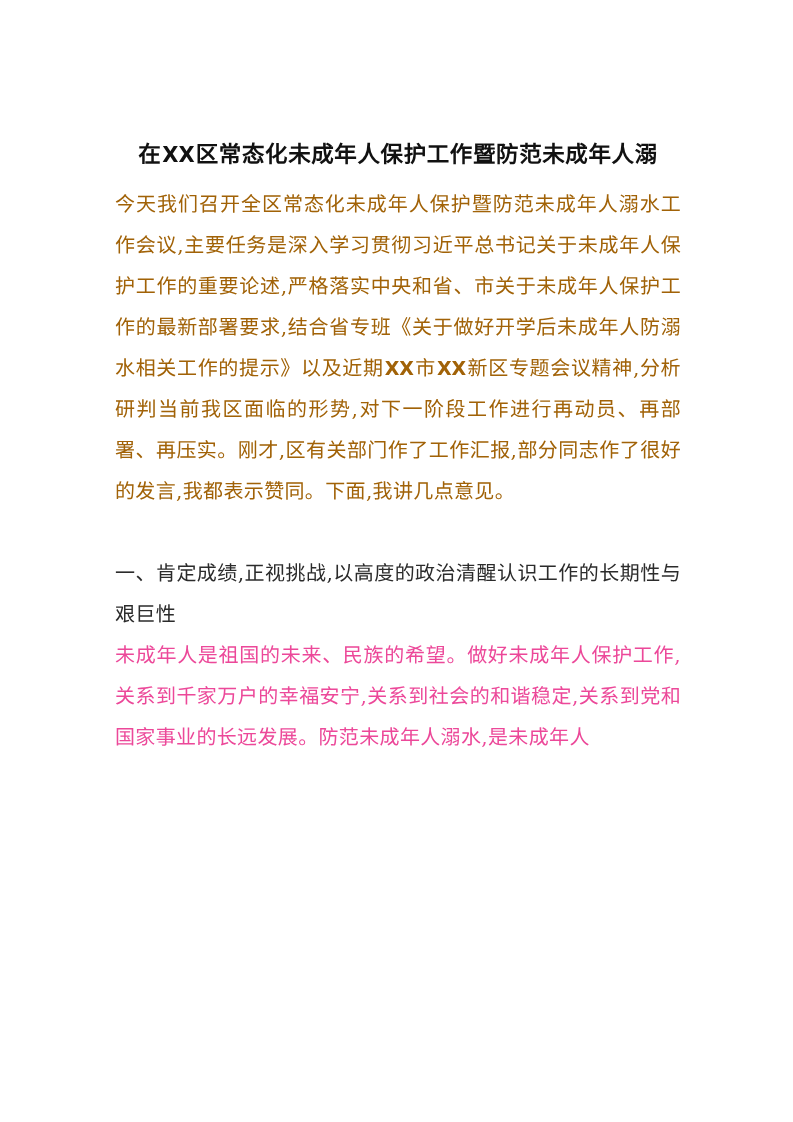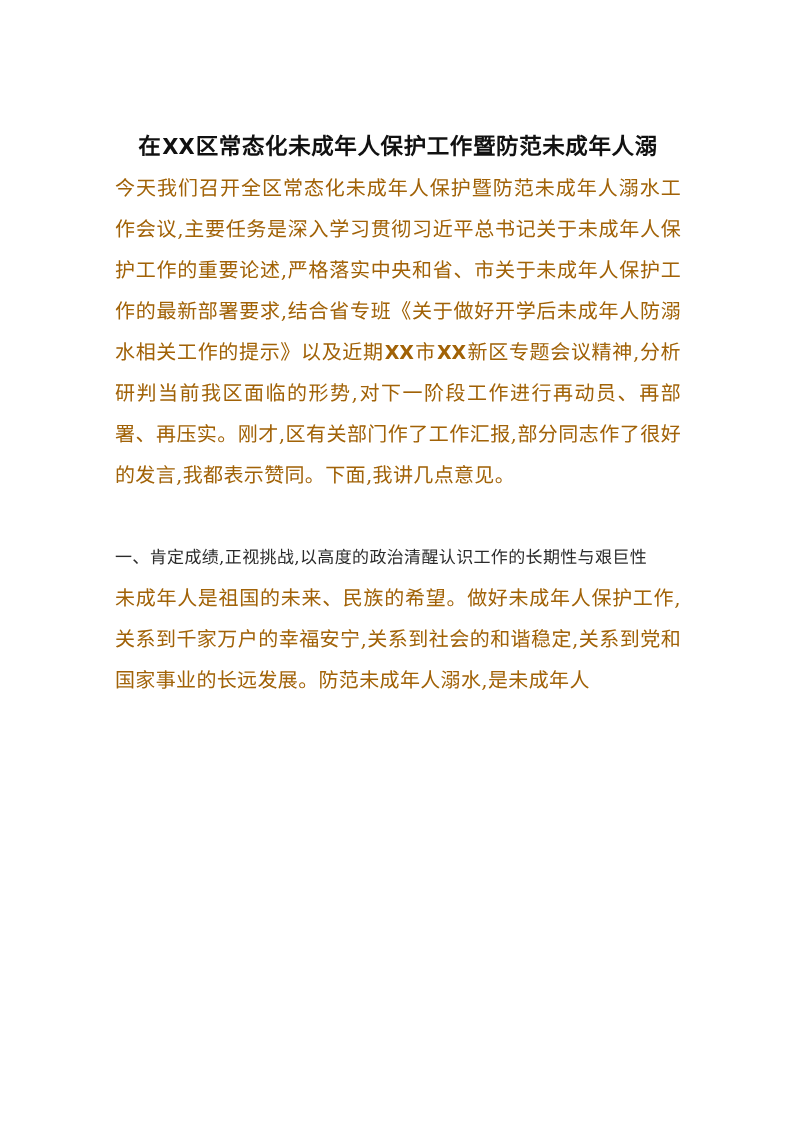--- a/index.html
+++ b/index.html
@@ -26,21 +26,21 @@
 
   
   .content {
     position: absolute;
     left: 115px;
     top: 0;
     width: 566px;
   }
 
   .doc-title {
-    margin: 0;
+    margin: 8px;
     padding: 0;
     text-align: center;
     font-family: "DejaVu Serif", "Liberation Serif", serif;
     font-weight: bold;
     font-size: 22.5px;
     line-height: 41px;
     letter-spacing: 0.6px;
     color: #111111;
   }
 
@@ -60,21 +60,21 @@
   }
 
   .salutation { padding-top: 62px; }
 
   .para + .para { margin-top: 41px; }
 
   .heading {
     margin: 0;
     margin-top: 41px;
     font-family: "DejaVu Serif", "Liberation Serif", serif;
-    font-size: 17px;
+    font-size: 20px;
     line-height: 41px;
     letter-spacing: 0.35px;
     color: #2b2b2b;
     font-weight: normal;
     text-align: justify;
     text-justify: inter-character;
     word-break: break-all;
   }
 
   
@@ -96,16 +96,16 @@
   <div class="content">
 
     <div class="doc-title title-line-1"><span>在</span><b class="tok">XX</b><span>区常态化未成年人保护工作暨防范未成年人溺</span></div>
 
 
 
     <p class="para" style="color: #a16207;"><span>今天我们召开全区常态化未成年人保护暨防范未成年人溺水工作会议,主要任务是深入学习贯彻习近平总书记关于未成年人保护工作的重要论述,严格落实中央和省、市关于未成年人保护工作的最新部署要求,结合省专班《关于做好开学后未成年人防溺水相关工作的提示》以及近期</span><b class="tok">XX</b><span>市</span><b class="tok">XX</b><span>新区专题会议精神,分析研判当前我区面临的形势,对下一阶段工作进行再动员、再部署、再压实。刚才,区有关部门作了工作汇报,部分同志作了很好的发言,我都表示赞同。下面,我讲几点意见。</span></p>
 
     <h2 class="heading" style="color: rgb(43, 43, 43);">一、肯定成绩,正视挑战,以高度的政治清醒认识工作的长期性与艰巨性</h2>
 
-    <p class="para" style="color: #a16207;">未成年人是祖国的未来、民族的希望。做好未成年人保护工作,关系到千家万户的幸福安宁,关系到社会的和谐稳定,关系到党和国家事业的长远发展。防范未成年人溺水,是未成年人</p>
+    <p class="para" style="color: #ec4899;">未成年人是祖国的未来、民族的希望。做好未成年人保护工作,关系到千家万户的幸福安宁,关系到社会的和谐稳定,关系到党和国家事业的长远发展。防范未成年人溺水,是未成年人</p>
 
   </div>
 </div>
 
 </body></html>

